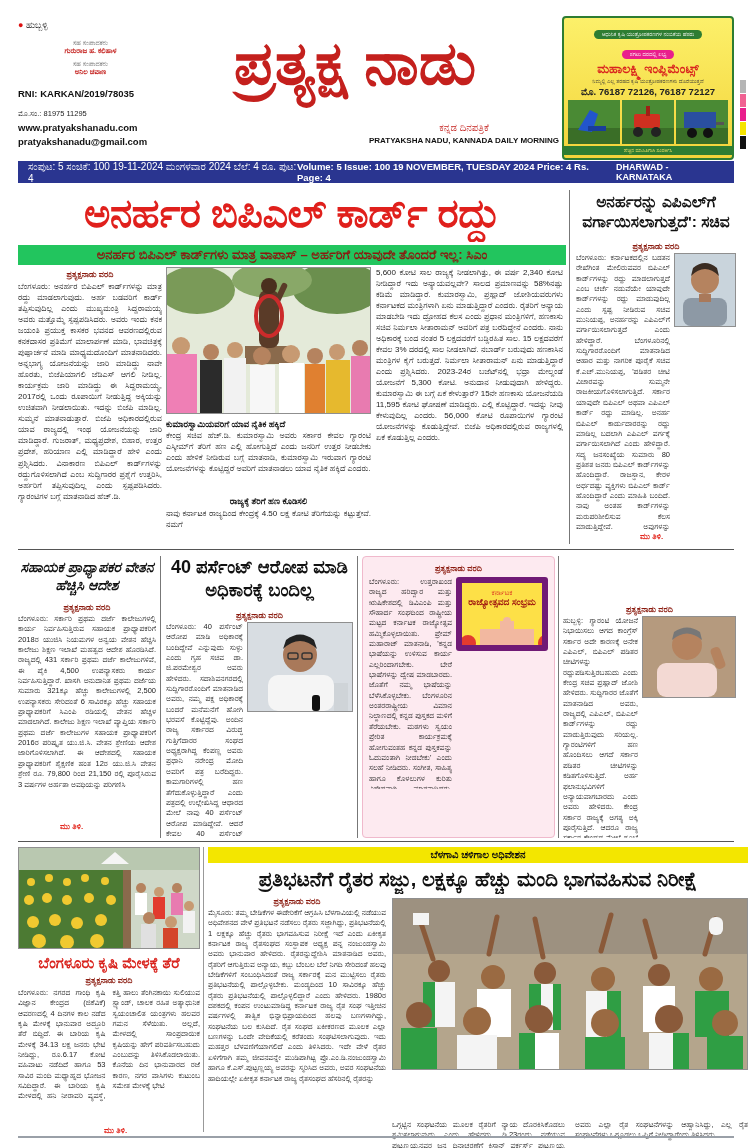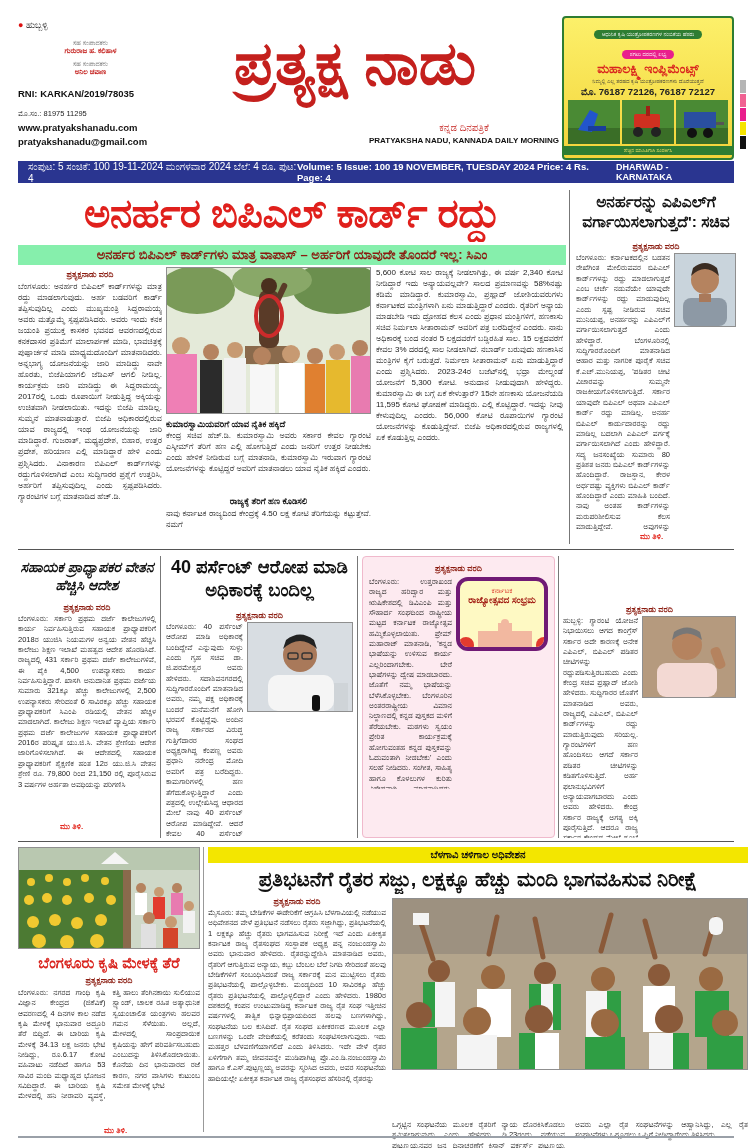--- a/index.html
+++ b/index.html
@@ -5,34 +5,34 @@
   html,body{margin:0;padding:0;background:#e8e8e8;}
   .page{position:relative;width:750px;height:1148px;background:#ffffff;
         font-family:"Liberation Sans",sans-serif;overflow:hidden;margin:0 auto;}
   .abs{position:absolute;}
   .jtext{font-size:8px;line-height:1.38;text-align:justify;color:#1b1b1b;overflow:hidden;}
   .byline{font-size:8px;font-weight:bold;color:#8a1a0e;text-align:center;}
   .contd{font-size:8px;font-weight:bold;color:#e3261d;text-align:left;}
   .vrule{width:1px;background:#777;}
   .hrule{height:1px;background:#555;}
   .lead-headline{font-size:40px;font-weight:800;color:#e0201c;text-align:center;line-height:1.25;letter-spacing:-.5px;}
-  .lead-subhead{background:#86efac;color:#8a1b10;font-weight:bold;font-size:13px;
+  .lead-subhead{background:#22c55e;color:#8a1b10;font-weight:bold;font-size:13px;
                 display:flex;align-items:center;justify-content:center;}
   .h-black{font-weight:800;color:#111;text-align:center;line-height:1.3;}
   .h-red{font-weight:800;color:#d9241e;text-align:center;line-height:1.3;}
   .caphead{font-size:8.5px;font-weight:bold;color:#111;}
   .photo-frame{border:1px solid #8f8f8f;box-sizing:border-box;overflow:hidden;background:#ddd;}
   .masthead-title{font-weight:800;color:#c4201d;text-align:center;font-size:60px;line-height:1.05;}
   .infobar{background:#2a3590;color:#fff;display:flex;align-items:center;justify-content:space-between;
            padding:0 10px;box-sizing:border-box;}
   .adbox{background:linear-gradient(#fcf06a,#f3d43a);border:2px solid #2e7d32;border-radius:4px;
          box-sizing:border-box;text-align:center;overflow:hidden;}
   .pill{display:inline-block;border-radius:8px;color:#fff;font-size:5.5px;padding:1px 8px;}
   .pinkpanel{background:#fdeaf0;border:1px solid #f0b9cc;border-radius:4px;box-sizing:border-box;}
-  .inset-card{background:#fef9c3;border:4px solid #701a75;border-radius:12px;box-sizing:border-box;
+  .inset-card{background:#fde047;border:6px solid #701a75;border-radius:3px;box-sizing:border-box;
               text-align:center;overflow:hidden;position:relative;}
   .twocol{column-count:2;column-gap:7px;}
   .kicker{background:#f3e600;color:#111;font-weight:bold;font-size:10px;
           display:flex;align-items:center;justify-content:center;}
 </style>
 </head>
 <body>
 
 <div class="page">
 

